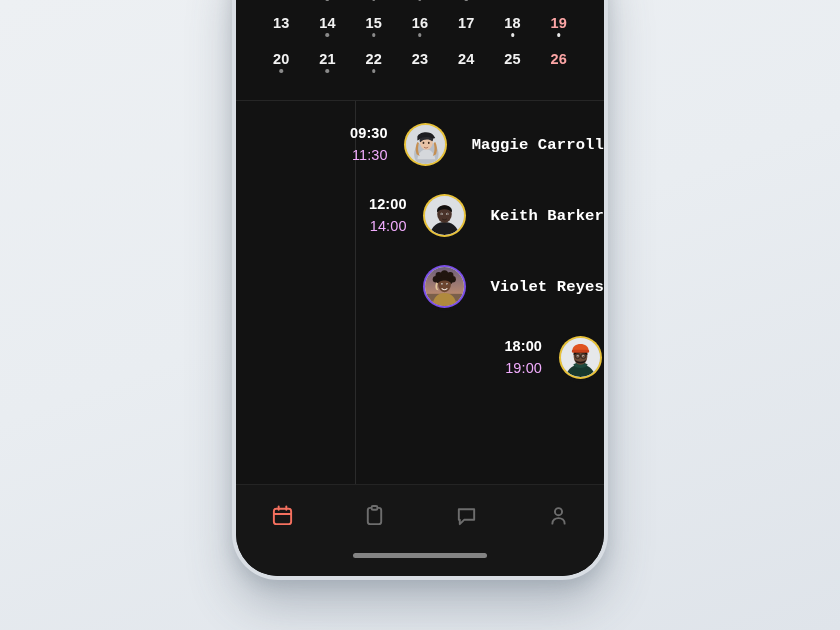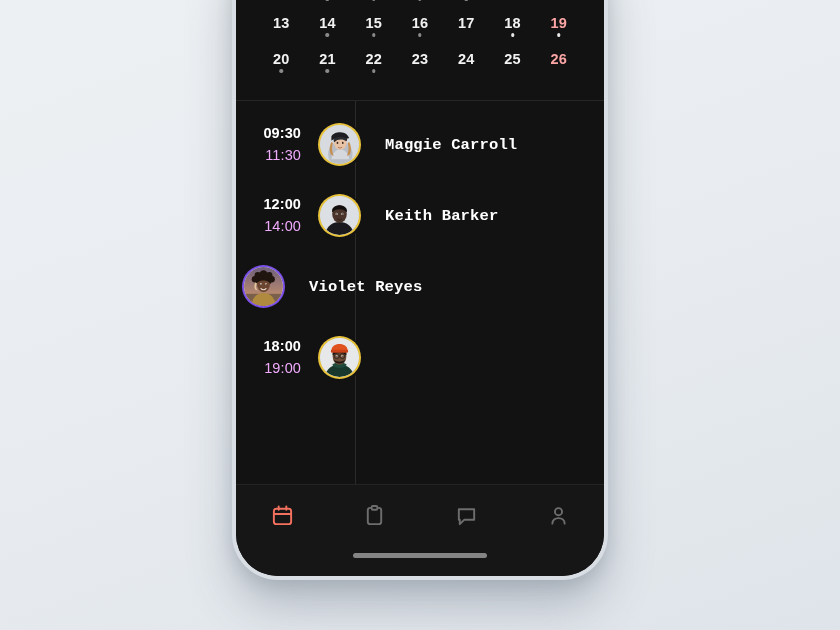--- a/index.html
+++ b/index.html
@@ -95,20 +95,21 @@
     bottom:0;
     width:1px;
     background:#2b2b2b;
   }
   .appt {
     position:relative;
     display:flex;
     align-items:center;
     height:71px;
     padding-left:3px;
+    justify-content:flex-end;
   }
   .times {
     width:76px;
     text-align:right;
     padding-right:14px;
     flex:0 0 auto;
   }
   .t-start {
     display:block;
     font-size:14.5px;

